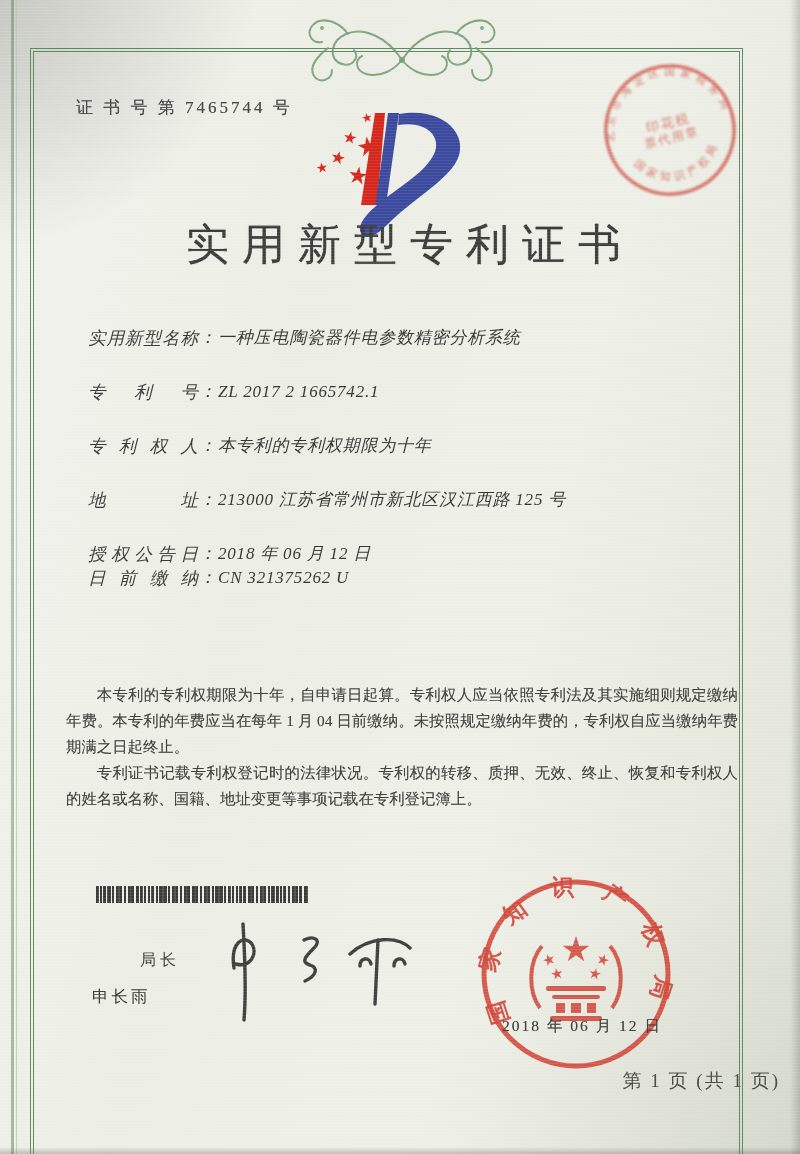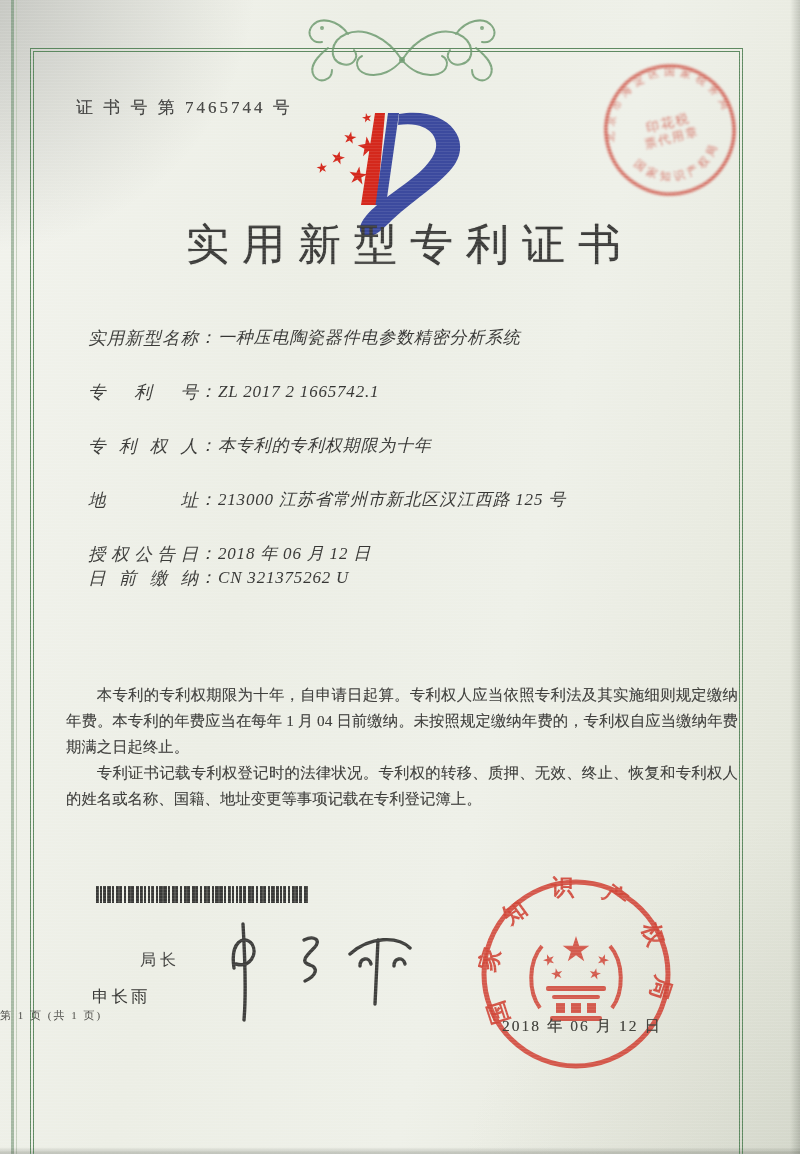--- a/index.html
+++ b/index.html
@@ -63,21 +63,21 @@
   .signature{left:212px; top:918px; width:230px; height:110px;}
   .seal{left:478px; top:876px; width:196px; height:196px; opacity:.92;}
   .seal-date{left:502px; top:1016px; font-size:15.5px; letter-spacing:2px; color:#45453f; z-index:5; text-shadow:0 0 .5px rgba(60,60,55,.5);}
   .corner-stamp{
     left:600px; top:60px; width:140px; height:140px;
     transform:rotate(-14deg); filter:blur(1.1px); opacity:.82;
   }
   .stamp-center{position:absolute; width:140px; text-align:center; color:#d05a4e; letter-spacing:2px;}
   .stamp-c1{top:54px; font-size:13px;}
   .stamp-c2{top:70px; font-size:12px;}
-  .footer{left:0; top:1008px; width:780px; text-align:left; font-size:11px; letter-spacing:2px; color:#4a4a46;}
+  .footer{left:0; top:1068px; width:780px; text-align:right; font-size:19px; letter-spacing:2px; color:#4a4a46;}
 </style>
 </head>
 <body>
 
 <div class="page">
 
   <div class="abs edge-left"></div>
   <div class="abs edge-left2"></div>
   <div class="abs edge-right"></div>
   <div class="abs edge-bottom"></div>

